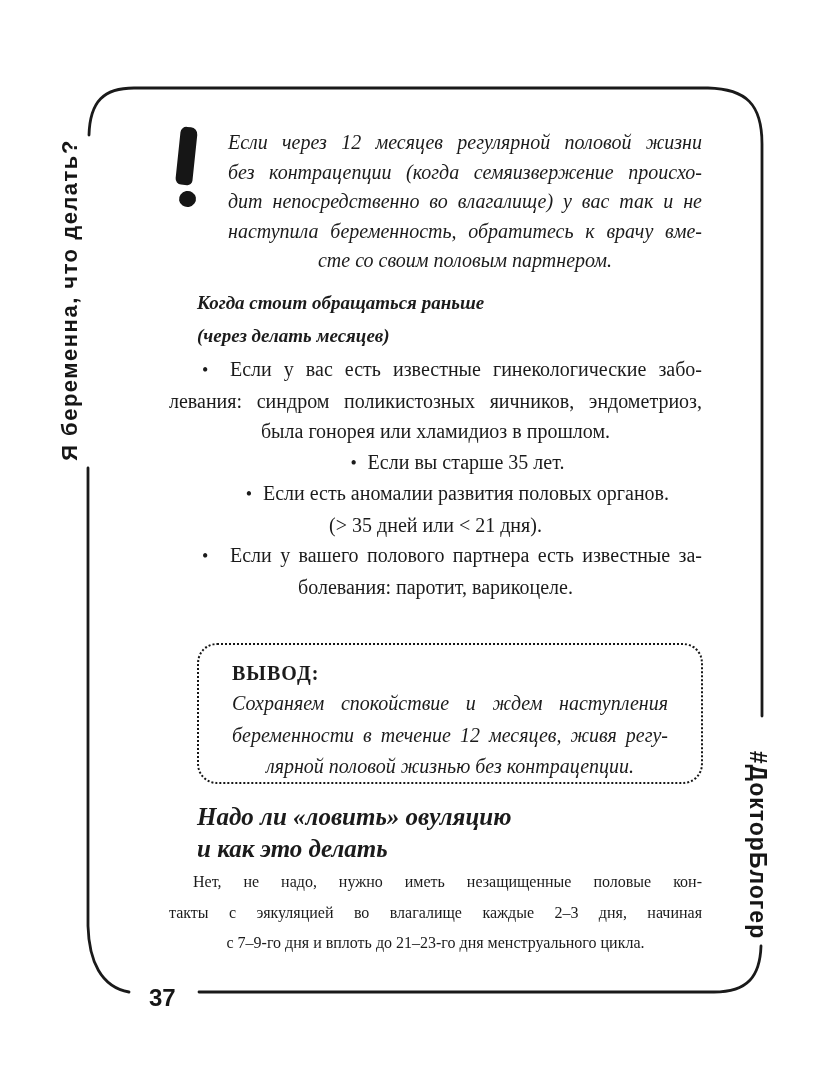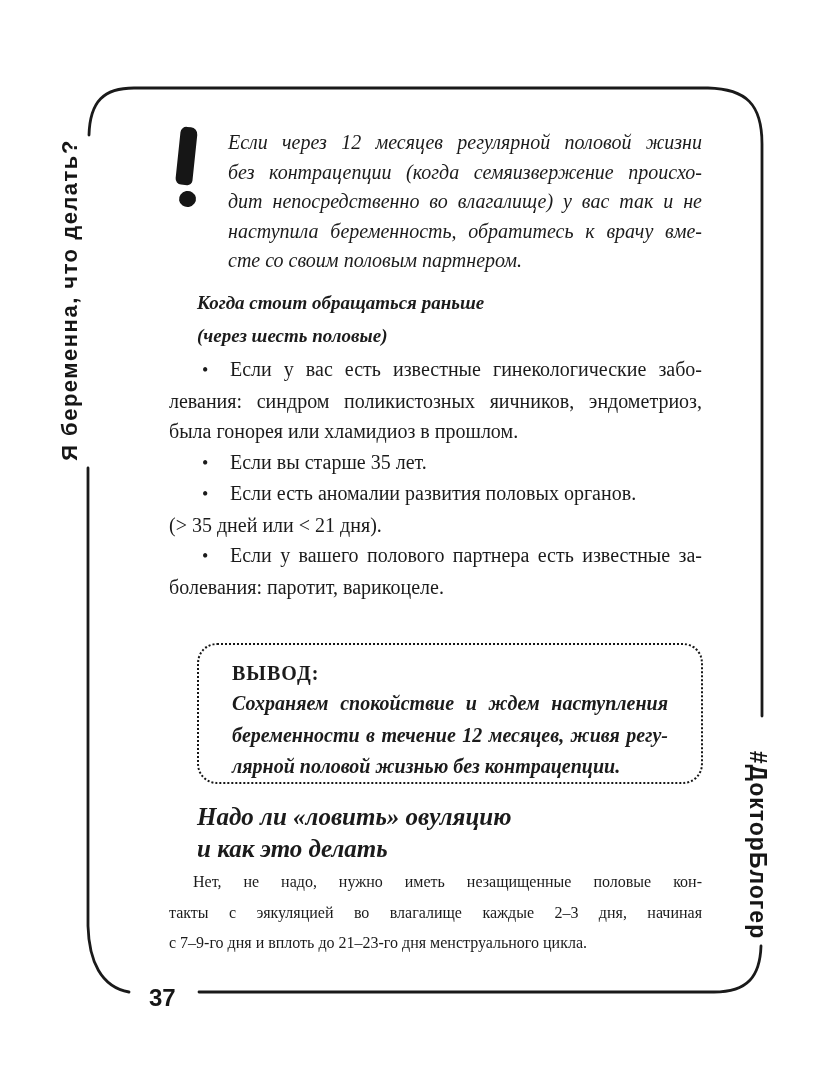--- a/index.html
+++ b/index.html
@@ -19,34 +19,34 @@
   
   .excl{position:absolute;left:170px;top:122px;width:36px;height:92px;}
   .excl .bar{position:absolute;left:8px;top:5px;width:17px;height:58px;background:#161616;
           border-radius:6px 7px 5px 6px;transform:rotate(6deg);}
   .excl .dot{position:absolute;left:9px;top:69px;width:17px;height:16px;background:#161616;
           border-radius:50%;transform:rotate(-10deg);}
 
   
   .ln{display:block;}
   .jl{text-align:justify;text-align-last:justify;}
-  .ll{white-space:nowrap;}
+  .ll{white-space:nowrap;text-align:center;}
 
   .intro{position:absolute;left:228px;top:128px;width:474px;font-style:italic;
          font-size:20px;line-height:29.5px;}
   .h-early{position:absolute;left:197px;top:286px;font-size:19px;font-weight:bold;
          font-style:italic;line-height:33px;}
   .bullets{position:absolute;left:169px;top:354px;width:533px;font-size:20px;line-height:30.5px;}
   .bdot{display:inline-block;width:61px;padding-left:33px;box-sizing:border-box;font-size:18px;}
 
   .conclusion{position:absolute;left:197px;top:643px;width:506px;height:141px;
          border:2.5px dotted #161616;border-radius:20px;box-sizing:border-box;
          padding:13px 33px 0 33px;}
   .c-label{font-size:20px;font-weight:bold;letter-spacing:1px;line-height:30px;}
-  .c-lines{font-size:20px;font-weight:bold;font-style:italic;line-height:31.5px;}
+  .c-lines{font-size:20px;font-weight:normal;font-style:italic;line-height:31.5px;}
 
   .h-ovul{position:absolute;left:197px;top:801px;font-size:25px;font-weight:bold;
          font-style:italic;line-height:32px;}
   .para2{position:absolute;left:169px;top:867px;width:533px;font-size:16px;line-height:30.5px;}
   .indent{text-indent:24px;}
 
   .pagenum{position:absolute;left:149px;top:984px;font-family:"Liberation Sans",sans-serif;
          font-weight:bold;font-size:24px;color:#161616;}
 </style>
 </head>
@@ -71,21 +71,21 @@
   <div class="intro">
     <div class="ln jl">Если через 12 месяцев регулярной половой жизни</div>
     <div class="ln jl">без контрацепции (когда семяизвержение происхо-</div>
     <div class="ln jl">дит непосредственно во влагалище) у вас так и не</div>
     <div class="ln jl">наступила беременность, обратитесь к врачу вме-</div>
     <div class="ln ll">сте со своим половым партнером.</div>
   </div>
 
   <div class="h-early">
     <div class="ln">Когда стоит обращаться раньше</div>
-    <div class="ln">(через шесть половые)</div>
+    <div class="ln">(через делать месяцев)</div>
   </div>
 
   <div class="bullets">
     <div>
       <div class="ln jl"><span class="bdot">•</span><span>Если у вас есть известные гинекологические забо-</span></div>
       <div class="ln jl">левания: синдром поликистозных яичников, эндометриоз,</div>
       <div class="ln ll">была гонорея или хламидиоз в прошлом.</div>
     </div>
     <div>
       <div class="ln ll"><span class="bdot">•</span><span>Если вы старше 35 лет.</span></div>

